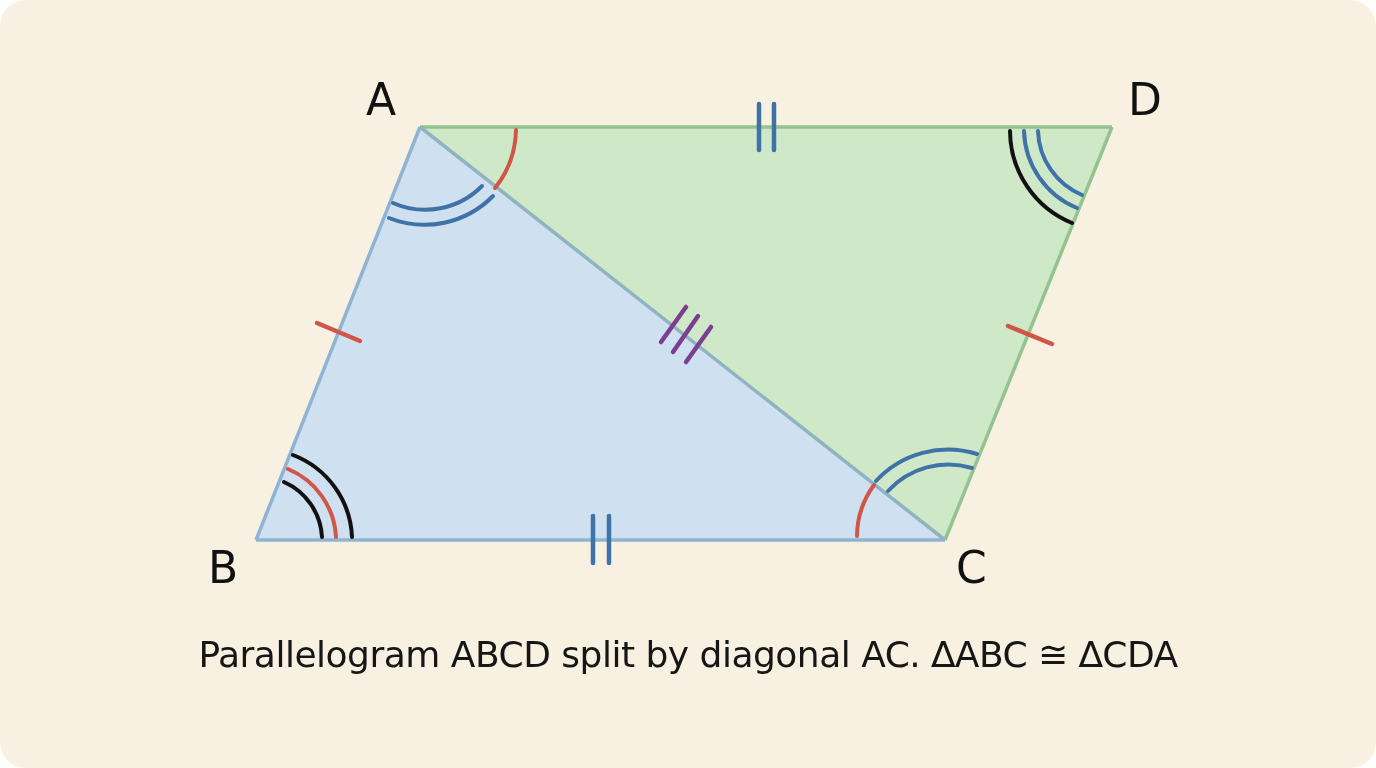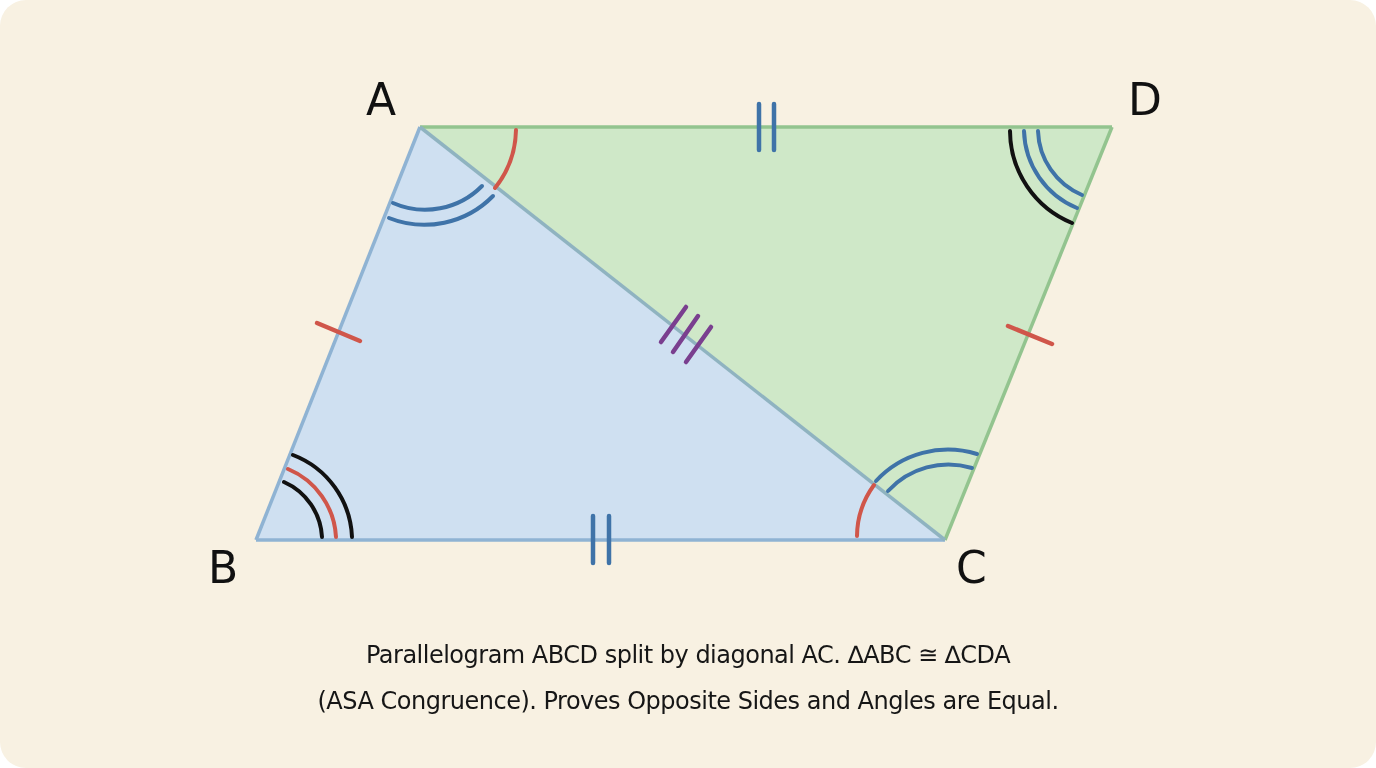--- a/index.html
+++ b/index.html
@@ -9,21 +9,21 @@
       background: #f8f1e2; border-radius: 26px; overflow: hidden;
     }
     svg.fig { position: absolute; left: 0; top: 0; }
     .vlabel {
       position: absolute; font-family: "DejaVu Sans", sans-serif;
       font-size: 44px; color: #111; line-height: 1;
     }
     .caption {
       position: absolute; left: 0; width: 1376px; top: 632px;
       text-align: center; font-family: "DejaVu Sans", sans-serif;
-      font-size: 24px; line-height: 46px; color: #161616; letter-spacing: -0.5px;
+      font-size: 36px; line-height: 46px; color: #161616; letter-spacing: -0.5px;
     }
     .caption div { white-space: nowrap; }
   </style>
 </head>
 <body>
 
 <div class="card">
   <svg class="fig" width="1376" height="768" viewBox="0 0 1376 768">
 
     <polygon points="420,127 256,540 945,540" fill="#cfe0f1" stroke="none"></polygon>
@@ -80,15 +80,14 @@
     </g>
   </svg>
 
   <div class="vlabel" style="left:366px; top:78px;">A</div>
   <div class="vlabel" style="left:1128px; top:78px;">D</div>
   <div class="vlabel" style="left:208px; top:546px;">B</div>
   <div class="vlabel" style="left:956px; top:546px;">C</div>
 
   <div class="caption">
     <div>Parallelogram ABCD split by diagonal AC. ∆ABC ≅ ∆CDA</div>
-    <div>(ASA Congruence). Proves Opposite Sides and Angles are Equal.</div>
   </div>
 </div>
 
 </body></html>

